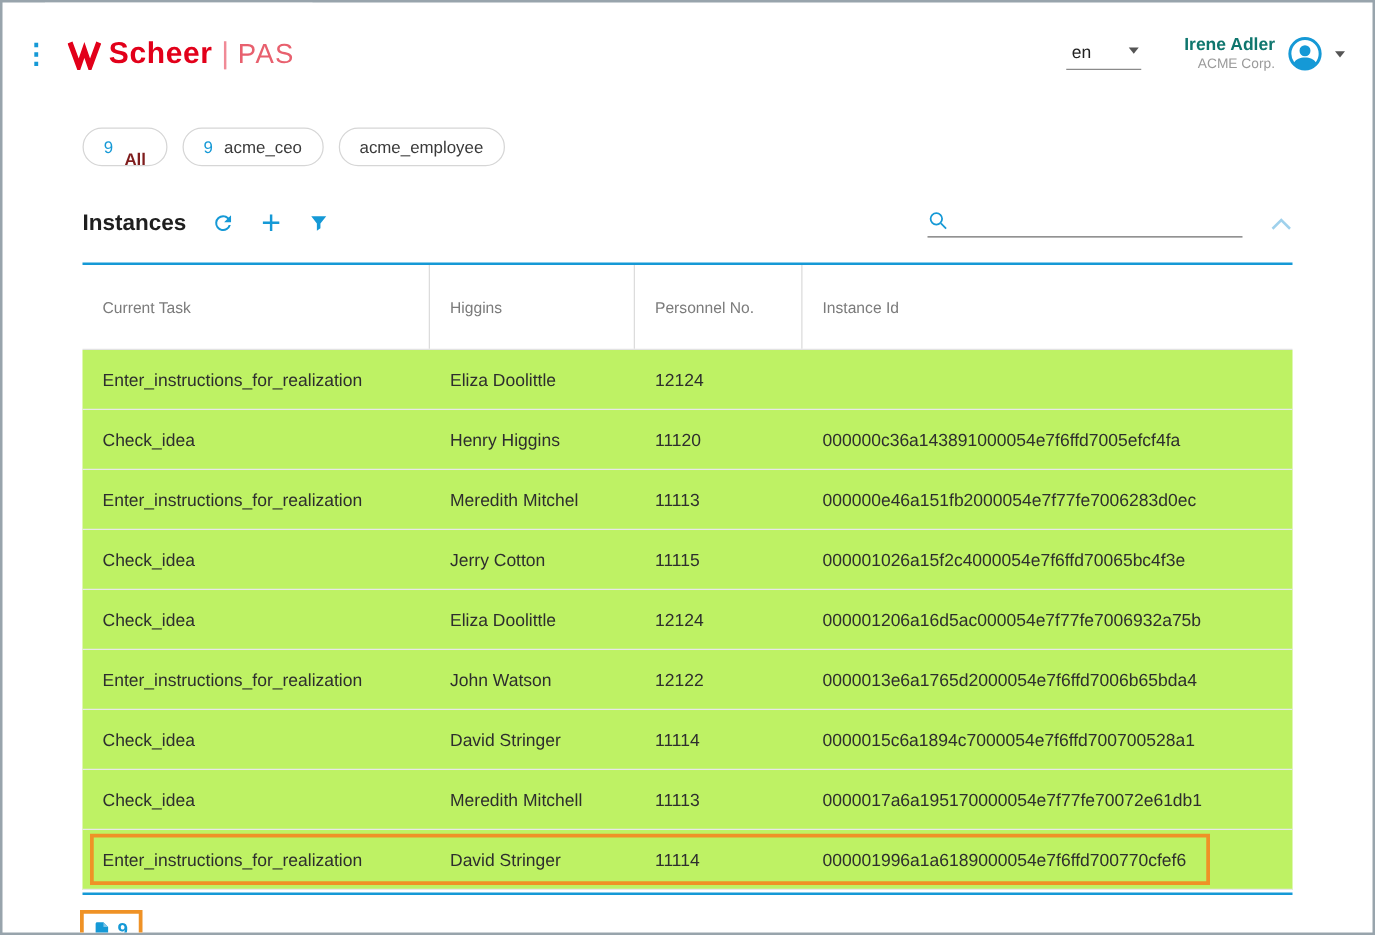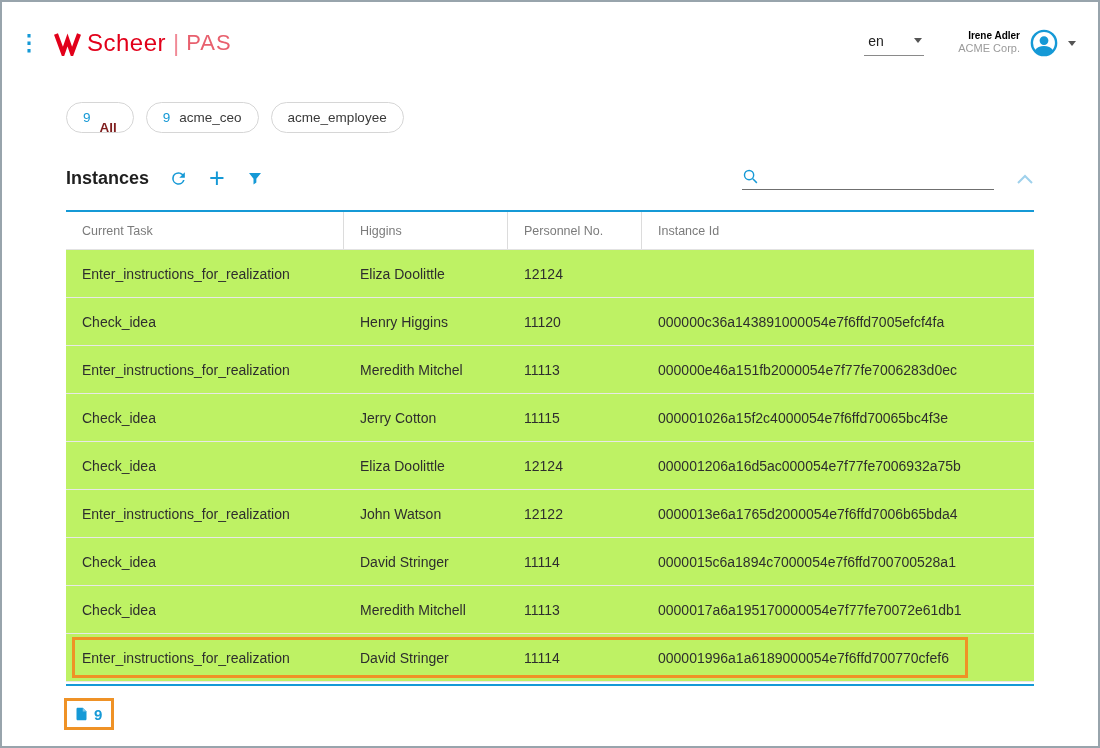--- a/index.html
+++ b/index.html
@@ -9,31 +9,31 @@
     border:2px solid #98a4ac; font-family:"Liberation Sans", sans-serif;
     overflow:hidden;
   }
   .window-tab { position:absolute; top:0; left:34px; width:214px; height:3px; background:#fff; }
 
   
   .header { display:flex; align-items:center; padding:18px 22px 0 16px; height:64px; }
   .kebab { color:#1599d6; font-size:22px; font-weight:bold; line-height:0.9; cursor:pointer; width:22px; text-align:left; }
   .brand { display:flex; align-items:center; margin-left:14px; }
   .brand-mark { margin-right:6px; display:block; }
-  .brand-name { font-size:24px; font-weight:normal; color:#e2001a; letter-spacing:0.5px; }
+  .brand-name { font-size:24px; font-weight:bold; color:#e2001a; letter-spacing:0.5px; }
   .brand-divider { font-size:24px; font-weight:300; color:#f08a96; margin:0 7px; }
   .brand-product { font-size:22px; color:#e8606e; letter-spacing:1px; }
   .app-title { font-size:21px; font-weight:400; color:#8c8c8c; margin-left:22px; letter-spacing:0.3px; }
   .header-right { margin-left:auto; display:flex; align-items:center; gap:34px; }
   .lang-select { width:60px; display:flex; align-items:center; justify-content:space-between;
     border-bottom:1px solid #8a8a8a; padding:2px 2px 6px 4px; font-size:14px; color:#222; cursor:pointer; }
   .caret-down { width:0; height:0; border-left:4px solid transparent; border-right:4px solid transparent; border-top:5px solid #555; }
   .user { display:flex; align-items:center; gap:8px; cursor:pointer; }
   .user-text { text-align:right; line-height:1.25; }
-  .user-name { font-size:10px; font-weight:bold; color:#000000; }
+  .user-name { font-size:14px; font-weight:bold; color:#0f766e; }
   .user-org { font-size:11px; color:#9b9b9b; }
 
   
   .chips { display:flex; gap:12px; margin:36px 0 0 64px; }
   .chip { display:inline-flex; align-items:center; gap:9px; height:31px; padding:0 16px;
     border:1px solid #d6d6d6; border-radius:16px; font-size:13.5px; color:#3a3a3a; background:#fff; cursor:pointer; }
   .chip .count { color:#1599d6; }
   .chip.all .label { font-weight:bold; color:#7f1d1d;margin-top:19px; }
 
   
@@ -42,21 +42,21 @@
   .tool-icons { display:flex; align-items:center; gap:21px; margin-left:20px; }
   .tool-icons > * { cursor:pointer; display:flex; align-items:center; }
   .plus-icon { color:#1599d6; font-size:27px; font-weight:300; line-height:1; }
   .search { margin-left:auto; display:flex; align-items:center; gap:7px; width:252px;
     border-bottom:1px solid #6f6f6f; padding-bottom:4px; }
   .search input { border:none; outline:none; flex:1; font-size:14px; font-family:inherit; background:transparent; color:#222; }
   .chevron-up { margin-left:22px; cursor:pointer; display:flex; }
 
   
   .table { margin:18px 64px 0; border-top:2px solid #1599d6; }
-  .thead { display:grid; grid-template-columns:278px 164px 134px 1fr; height:38px; border-bottom:1px solid #e2e2e2; }
+  .thead { display:grid; grid-template-columns:278px 164px 134px 1fr; height:68px; border-bottom:1px solid #e2e2e2; }
   .th { display:flex; align-items:center; padding-left:16px; font-size:12.5px; color:#7b7b7b; border-right:1px solid #dcdcdc; }
   .th:last-child { border-right:none; }
   .row { position:relative; display:grid; grid-template-columns:278px 164px 134px 1fr; height:48px;
     align-items:center; border-bottom:1px solid #e8e8e8; font-size:14px; color:#2e2e2e; cursor:pointer; background:#bef264; }
   .row > div { padding-left:16px; white-space:nowrap; overflow:hidden; }
   .row.highlighted::after { content:""; position:absolute; left:6px; right:66px; top:3px; bottom:3px;
     border:3px solid #ef9226; pointer-events:none; }
   .table-end-line { margin:2px 64px 0; border-top:2px solid #1599d6; }
 
   

